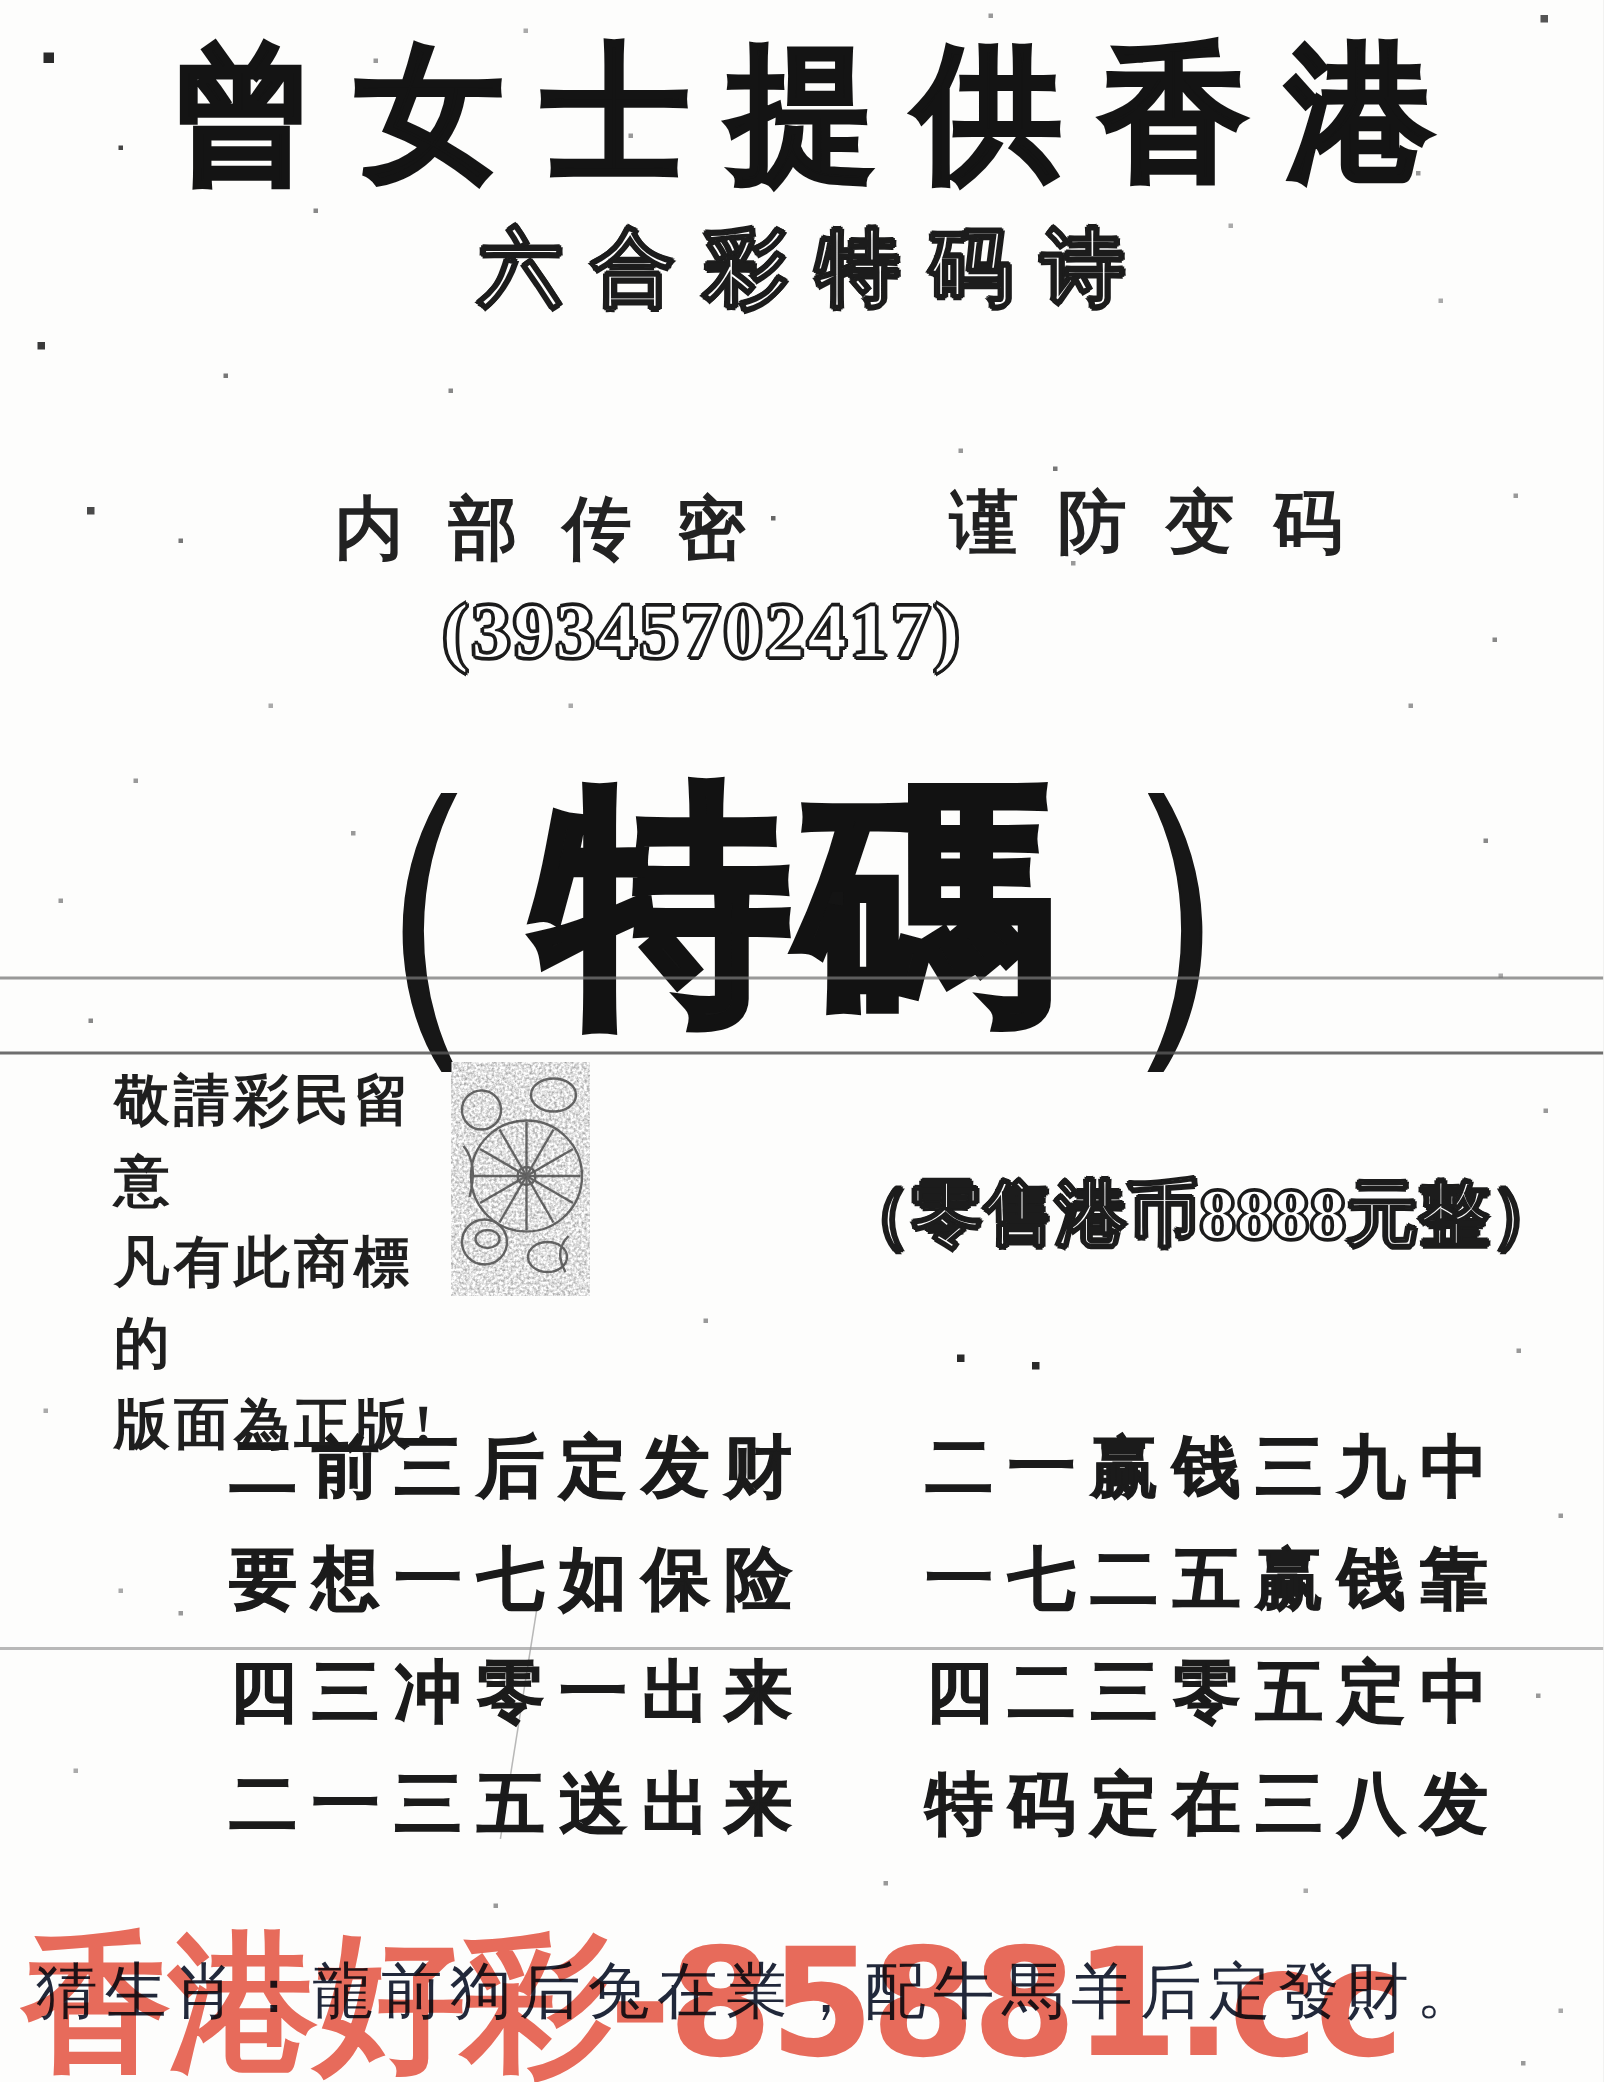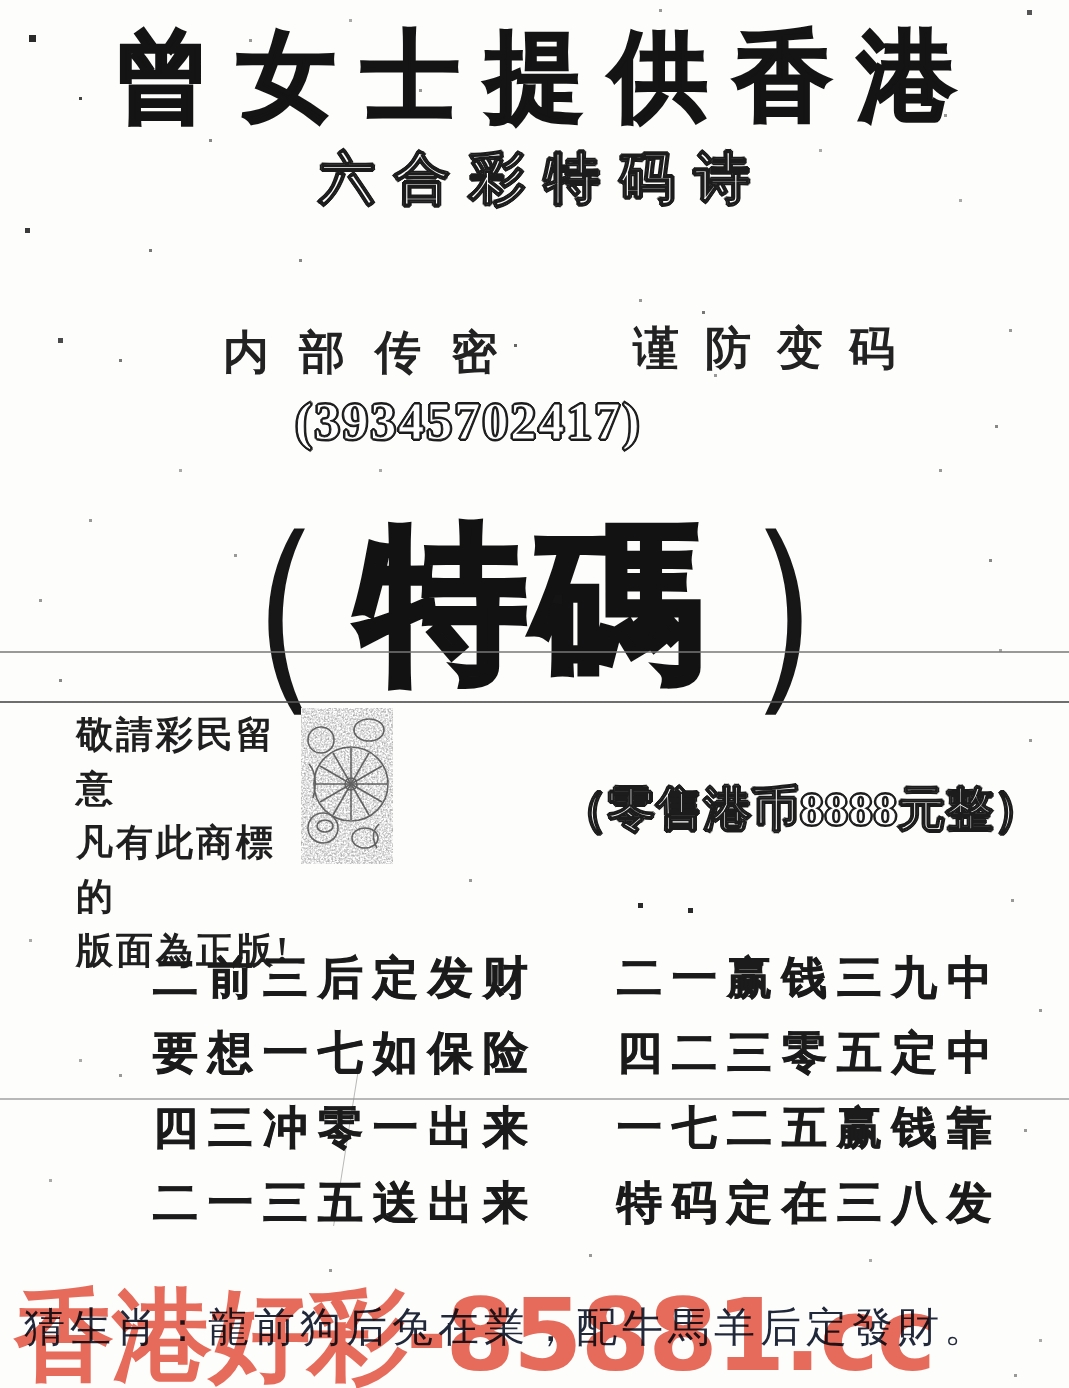--- a/index.html
+++ b/index.html
@@ -201,22 +201,22 @@
 
   <div id="poem-left" class="abs poem-col">
     <div>二前三后定发财</div>
     <div>要想一七如保险</div>
     <div>四三冲零一出来</div>
     <div>二一三五送出来</div>
   </div>
 
   <div id="poem-right" class="abs poem-col">
     <div>二一赢钱三九中</div>
+    <div>一七二五赢钱靠</div>
     <div>四二三零五定中</div>
-    <div>一七二五赢钱靠</div>
     <div>特码定在三八发</div>
   </div>
 
   <div class="abs zodiac-line">猜生肖：龍前狗后兔在業，配牛馬羊后定發財。</div>
 
   <div class="abs watermark">香港好彩-85881.cc</div>
 
 </div>
 
 </body></html>

